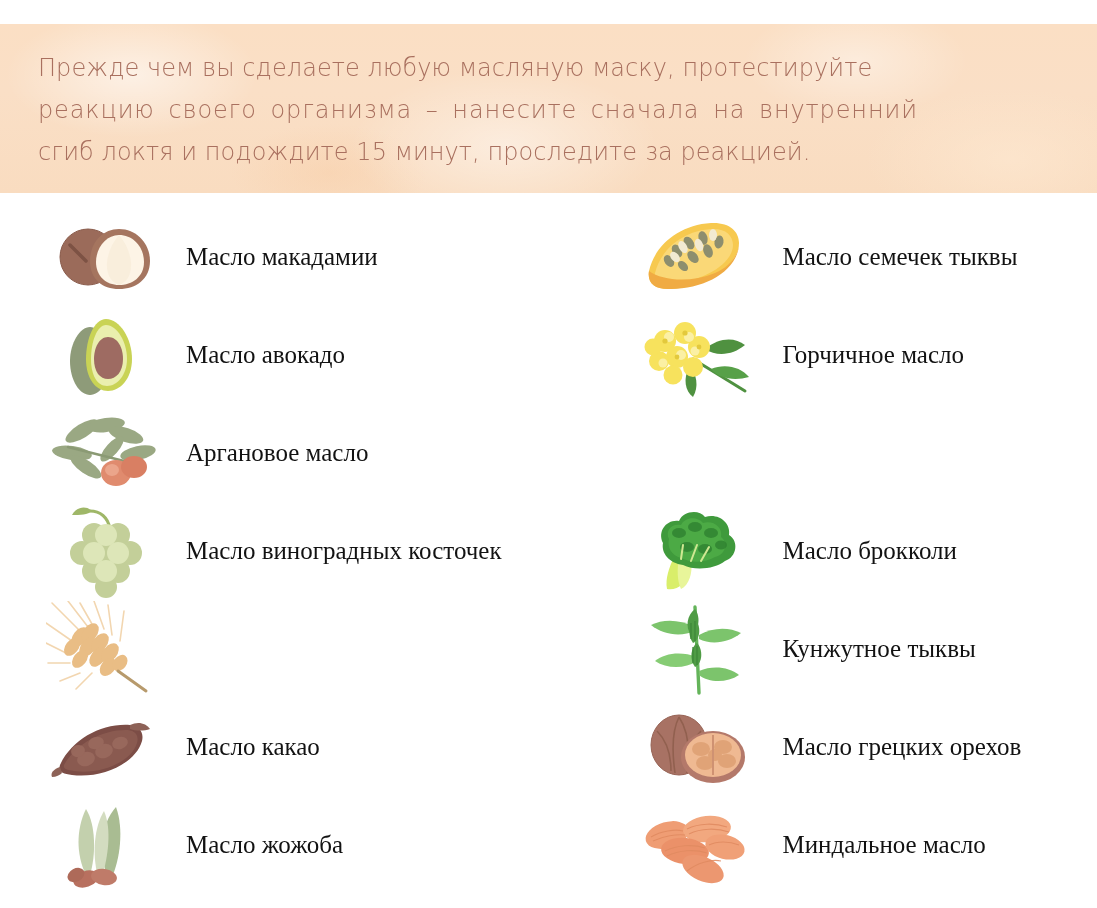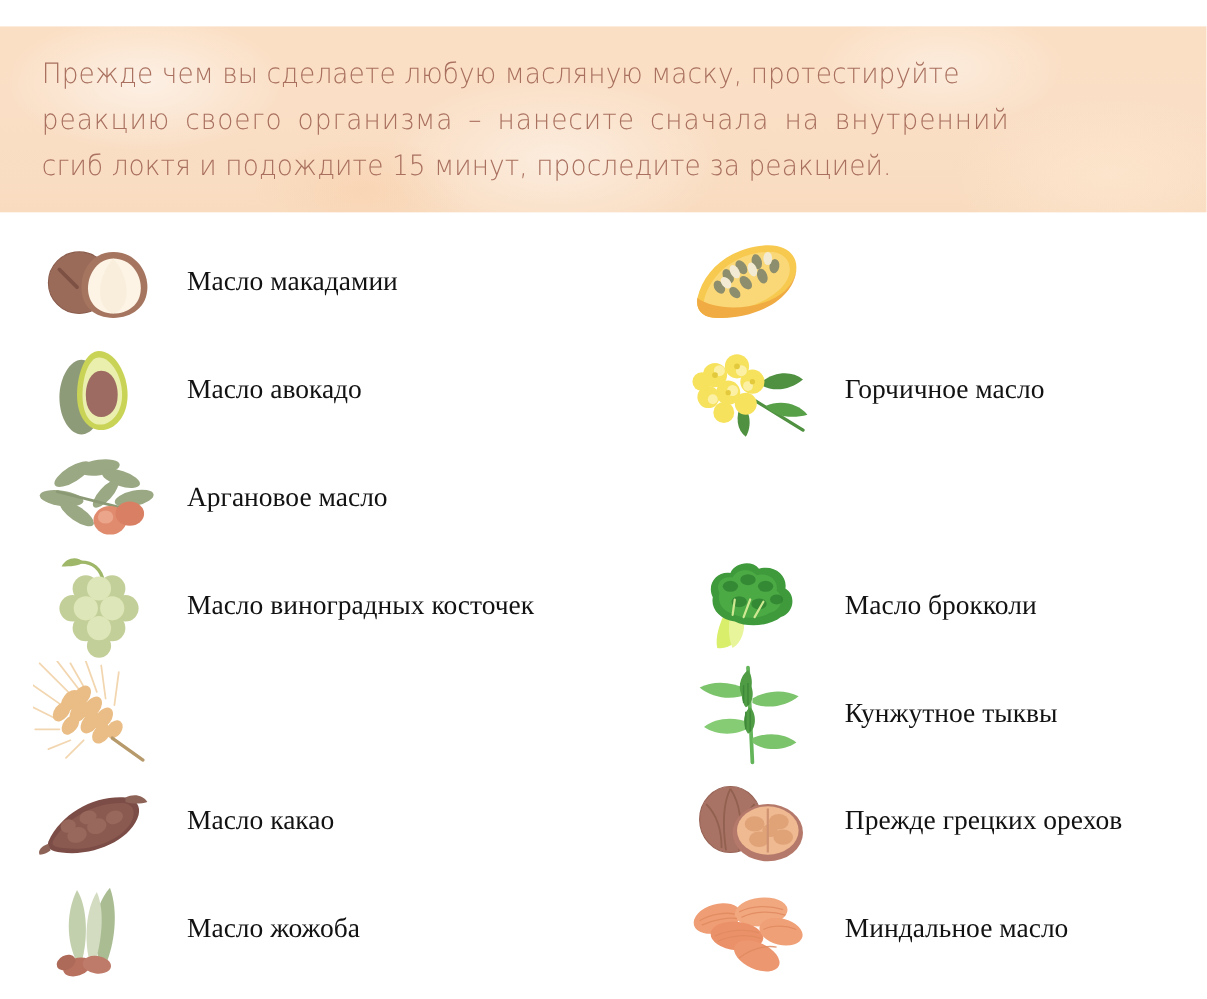--- a/index.html
+++ b/index.html
@@ -57,20 +57,21 @@
     position: absolute;
     left: 0;
     top: 193px;
     width: 1097px;
     height: 715px;
     display: flex;
   }
   .column {
     position: relative;
     height: 100%;
+    margin-left: 16px;
   }
   .column.left  { width: 600px; }
   .column.right { width: 497px; }
 
   .row {
     position: absolute;
     left: 0;
     height: 98px;
     display: flex;
     align-items: center;
@@ -272,20 +273,21 @@
             <ellipse cx="50" cy="57" rx="4" ry="6" transform="rotate(-45 50 57)"></ellipse>
           </g>
           <g fill="#f2ead2">
             <ellipse cx="50" cy="38" rx="4" ry="6.5" transform="rotate(-30 50 38)"></ellipse>
             <ellipse cx="66" cy="36" rx="4" ry="6.5" transform="rotate(-20 66 36)"></ellipse>
             <ellipse cx="80" cy="26" rx="4" ry="6" transform="rotate(0 80 26)"></ellipse>
             <ellipse cx="42" cy="48" rx="4" ry="6" transform="rotate(-40 42 48)"></ellipse>
           </g>
         </svg>
       </div>
+      <div class="label">Масло семечек тыквы</div>
     </div>
 
     <div class="row" style="top:113px">
       <div class="icon-box">
         <svg width="140" height="96" viewBox="0 0 140 96">
           <path d="M60 52 L112 84" stroke="#4f9140" stroke-width="3" stroke-linecap="round" fill="none"></path>
           <path d="M72 42 C86 30 102 30 112 38 C100 48 84 50 72 42 Z" fill="#4f9140"></path>
           <path d="M78 62 C92 56 108 60 116 70 C102 74 86 72 78 62 Z" fill="#57a048"></path>
           <path d="M56 60 C50 72 52 84 60 90 C66 80 64 66 56 60 Z" fill="#4f9140"></path>
           <g fill="#f7e25d">
@@ -382,21 +384,21 @@
           <g fill="#e0a377">
             <ellipse cx="68" cy="50" rx="9" ry="7"></ellipse>
             <ellipse cx="90" cy="48" rx="9" ry="7"></ellipse>
             <ellipse cx="72" cy="64" rx="9" ry="7"></ellipse>
             <ellipse cx="94" cy="62" rx="9" ry="7"></ellipse>
             <ellipse cx="82" cy="56" rx="7" ry="6"></ellipse>
           </g>
           <path d="M80 36 L80 76" stroke="#cf9272" stroke-width="2" fill="none"></path>
         </svg>
       </div>
-      <div class="label">Прежде грецких орехов</div>
+      <div class="label">Масло грецких орехов</div>
     </div>
 
     <div class="row" style="top:603px">
       <div class="icon-box">
         <svg width="140" height="96" viewBox="0 0 140 96">
           <g>
             <ellipse cx="34" cy="38" rx="22" ry="13" transform="rotate(-16 34 38)" fill="#ef9d74"></ellipse>
             <ellipse cx="74" cy="32" rx="24" ry="13" transform="rotate(-6 74 32)" fill="#f2a87f"></ellipse>
             <ellipse cx="52" cy="54" rx="24" ry="13" transform="rotate(6 52 54)" fill="#eb9169"></ellipse>
             <ellipse cx="92" cy="50" rx="20" ry="12" transform="rotate(14 92 50)" fill="#f0a077"></ellipse>

